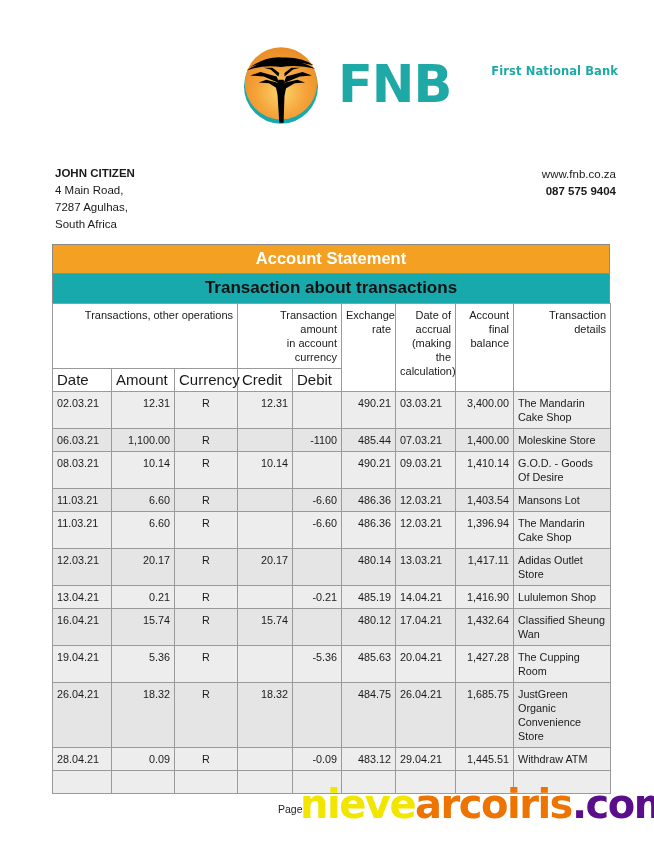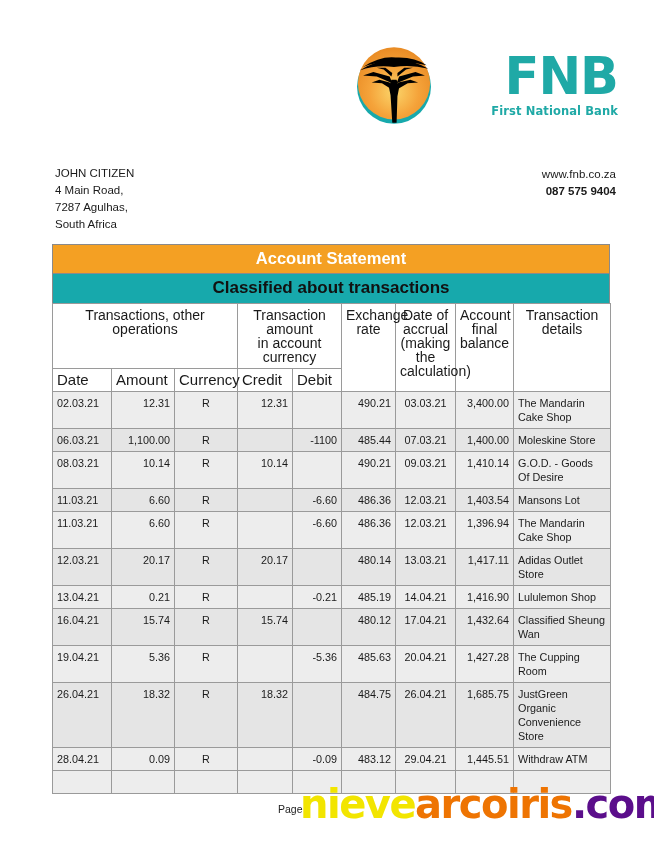--- a/index.html
+++ b/index.html
@@ -25,22 +25,22 @@
     align-items: center;
     gap: 14px;
   }
   .logo-mark {
     width: 86px;
     height: 86px;
     position: relative;
   }
   .logo-wordmark {
     display: flex;
-    flex-direction: column;
-    align-items: flex-end;
+    flex-direction: row;
+    align-items: flex-start;
     line-height: 1;
   }
   .fnb-letters {
     font-family: "DejaVu Sans", sans-serif;
     font-weight: bold;
     font-size: 51px;
     letter-spacing: -1px;
     color: #1FA9A6;
     line-height: 0.95;
   }
@@ -56,21 +56,21 @@
 
   
   .addr {
     position: absolute;
     left: 55px;
     top: 165px;
     font-size: 11.5px;
     line-height: 17px;
   }
   .addr .name {
-    font-weight: normal;
+    font-weight: bold;
     font-size: 11.5px;
   }
   .contact {
     position: absolute;
     right: 38px;
     top: 166px;
     text-align: right;
     font-size: 11.5px;
     line-height: 17px;
   }
@@ -110,44 +110,44 @@
   }
   table.stmt td, table.stmt th {
     border: 1px solid #9a9a9a;
     padding: 4px 4px;
     vertical-align: top;
     font-weight: normal;
     line-height: 14px;
     box-sizing: border-box;
   }
   th.hdr {
-    text-align: center;
+    text-align: right;
     font-weight: bold;
     background: #ffffff;
-    font-size: 14px;
+    font-size: 11px;
     line-height: 15px;
   }
   th.sub {
     text-align: left;
     font-weight: bold;
     background: #ffffff;
     font-size: 15px;
     padding-top: 3px;
     padding-bottom: 3px;
   }
   tr.alt td { background: #EDEDED; }
   tr.plain td { background: #e5e5e5; }
 
   td.c-date    { font-weight: bold; text-align: left; }
   td.c-amount  { text-align: right; }
   td.c-curr    { text-align: center; }
   td.c-credit  { text-align: right; }
   td.c-debit   { text-align: right; }
   td.c-rate    { text-align: right; }
-  td.c-accr    { font-weight: bold; text-align: center; }
+  td.c-accr    { font-weight: bold; text-align: left; }
   td.c-bal     { text-align: right; }
   td.c-det     { text-align: left; }
 
   .spacer-row td { border-top: none; height: 17px; }
 
   
   .footer {
     position: absolute;
     left: 0;
     top: 782px;
@@ -217,21 +217,21 @@
   <div>South Africa</div>
 </div>
 
 <div class="contact">
   <div>www.fnb.co.za</div>
   <div class="phone">087 575 9404</div>
 </div>
 
 <div class="stmt-wrap">
   <div class="banner banner-orange">Account Statement</div>
-  <div class="banner banner-teal">Classified about transactions</div>
+  <div class="banner banner-teal">Transaction about transactions</div>
 
   <table class="stmt">
     <colgroup>
       <col style="width:59px">
         <col style="width:63px">
         <col style="width:63px">
       <col style="width:55px">
         <col style="width:49px">
         <col style="width:54px">
       <col style="width:60px">

